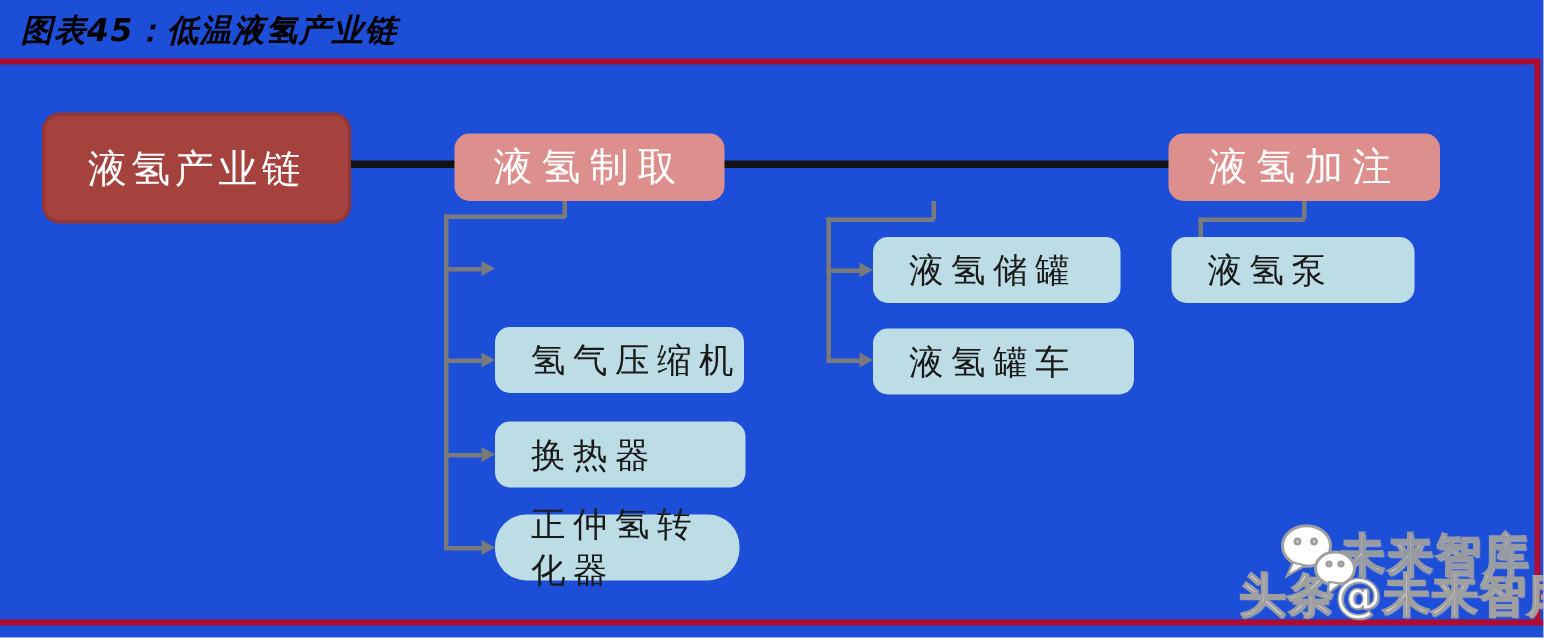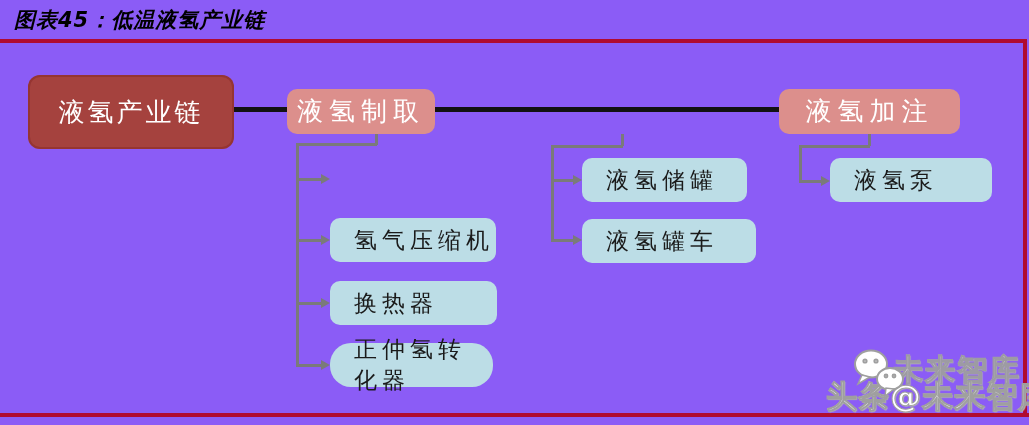--- a/index.html
+++ b/index.html
@@ -1,17 +1,17 @@
 <!DOCTYPE html>
 <html><head>
 <meta charset="utf-8">
 <style>
   html,body{margin:0;padding:0;background:#ffffff;}
   #stage{
-    position:relative;width:1029px;height:425px;background:#8b5cf6;overflow:hidden;
+    position:relative;width:1029px;height:425px;background:#1d4ed8;overflow:hidden;
     font-family:"DejaVu Sans",sans-serif;
   }
   
   .fig-title{
     position:absolute;left:14px;top:6px;
     font-size:21px;font-weight:bold;font-style:italic;color:#000;
     letter-spacing:1px;white-space:nowrap;
   }
   .redline{position:absolute;background:#B00B31;}
   #line-top{left:0;top:39px;width:1026px;height:4px;}
@@ -22,21 +22,21 @@
   .root-box{
     left:28px;top:75px;width:206px;height:74px;border-radius:12px;
     background:#A5423E;color:#fff;font-size:26px;letter-spacing:3px;
     justify-content:center;text-align:center;
     box-shadow:inset 0 0 0 2px rgba(120,30,28,.35);
   }
   .stage-box{
     top:89px;height:45px;border-radius:10px;background:#DC8F8C;color:#fff;
     font-size:26px;letter-spacing:6px;justify-content:center;text-align:center;
   }
-  #stage-0{left:287px;width:148px;text-align:center;}
+  #stage-0{left:303px;width:180px;text-align:center;}
   #stage-1{left:532px;width:181px;}
   #stage-2{left:779px;width:181px;}
   .leaf-box{
     border-radius:10px;background:#BCDDE6;color:#1a1a1a;
     font-size:23px;letter-spacing:5px;padding-left:24px;height:44px;
   }
   
   .blackline{position:absolute;left:200px;top:107px;width:582px;height:4.5px;background:#121212;z-index:1;}
   .cline{position:absolute;background:#7a7a7a;z-index:1;}
   .cline.h{height:2.5px;}
@@ -100,21 +100,21 @@
   <div class="cline h" style="left:799px;top:180px;width:23px;"></div>
   <div class="arrowhead" style="left:821px;top:176px;"></div>
 
   <div class="box leaf-box" style="left:330px;top:218px;width:166px;">氢气压缩机</div>
   <div class="box leaf-box" style="left:330px;top:281px;width:167px;">换热器</div>
   <div class="box leaf-box" style="left:330px;top:343px;width:163px;border-radius:21px;">正仲氢转化器</div>
 
   <div class="box leaf-box" style="left:582px;top:158px;width:165px;">液氢储罐</div>
   <div class="box leaf-box" style="left:582px;top:219px;width:174px;">液氢罐车</div>
 
-  <div class="box leaf-box" style="left:830px;top:158px;width:162px;">液氢泵</div>
+  <div class="box leaf-box" style="left:781px;top:158px;width:162px;">液氢泵</div>
 
   <div class="watermark">
     <div class="wm-text" id="wm-ghost">未来智库</div>
     <svg id="wm-icon" width="56" height="50" viewBox="0 0 56 50">
       <g fill="#ffffff" stroke="#9f9f9f" stroke-width="2">
         <ellipse cx="21" cy="16" rx="16" ry="13.5"></ellipse>
         <path d="M12 27 L8 36 L20 29 Z" stroke-width="1.5"></path>
         <ellipse cx="40" cy="31" rx="13" ry="11"></ellipse>
         <path d="M36 40 L35 48 L44 41 Z" stroke-width="1.5"></path>
       </g>

